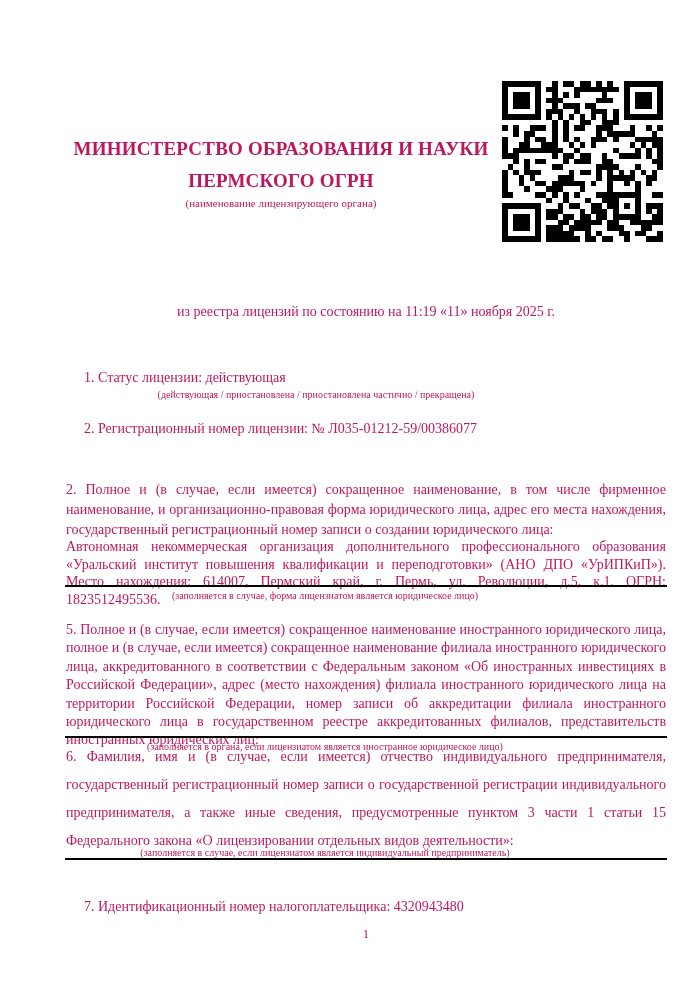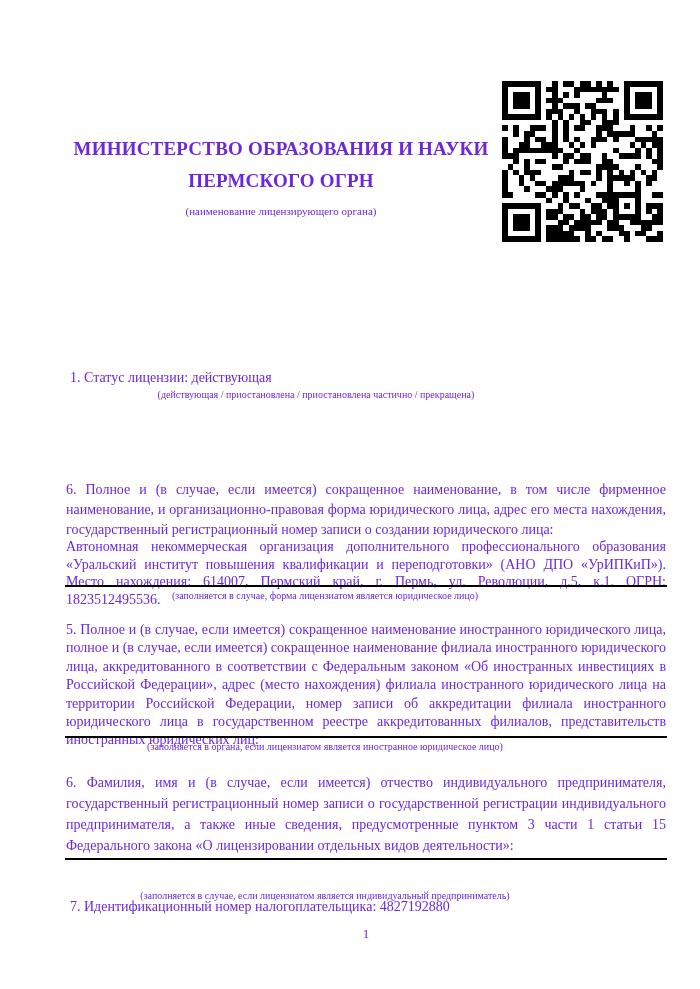--- a/index.html
+++ b/index.html
@@ -5,57 +5,57 @@
   html, body {
     margin: 0;
     padding: 0;
     background: #ffffff;
   }
   .page {
     position: relative;
     width: 700px;
     height: 989px;
     background: #ffffff;
-    color: #6d28d9;
+    color: #be185d;
     font-family: "Liberation Serif", "DejaVu Serif", serif;
     overflow: hidden;
   }
   .abs { position: absolute; }
 
   .header-block {
     left: 66px; top: 133px; width: 430px;
     text-align: center;
   }
   .header-line {
     font-size: 19px;
     font-weight: bold;
     line-height: 32px;
     letter-spacing: 0.2px;
   }
   .header-note {
     font-size: 11px;
     line-height: 13px;
-    margin-top: 8px;
+    margin-top: 0;
   }
 
   .qr-box {
     left: 502px; top: 81px;
     width: 161px; height: 161px;
   }
   .qr-box svg { display: block; width: 161px; height: 161px; }
 
   .doc-title {
     left: 66px; top: 302px; width: 600px;
     text-align: center;
     font-size: 14px;
     line-height: 20px;
   }
 
   .field-line {
-    left: 70px; width: 600px;
+    left: 84px; width: 600px;
     font-size: 14px;
     line-height: 18px;
     white-space: nowrap;
   }
   .para {
     left: 66px; width: 600px;
     font-size: 14px;
     text-align: justify;
   }
   .small-note {
@@ -512,37 +512,39 @@
         <rect x="18" y="28" width="1" height="1" fill="#000000"></rect>
         <rect x="19" y="28" width="1" height="1" fill="#000000"></rect>
         <rect x="22" y="28" width="1" height="1" fill="#000000"></rect>
         <rect x="26" y="28" width="1" height="1" fill="#000000"></rect>
         <rect x="27" y="28" width="1" height="1" fill="#000000"></rect>
         <rect x="28" y="28" width="1" height="1" fill="#000000"></rect>
       </svg>
   </div>
 
   <div class="abs doc-title">
+    <div>из реестра лицензий по состоянию на 11:19 «11» ноября 2025 г.</div>
   </div>
 
   <div class="abs field-line" style="top:369px">1. Статус лицензии: действующая</div>
   <div class="abs small-note" style="left:66px; top:389px; width:500px">(действующая / приостановлена / приостановлена частично / прекращена)</div>
 
-
-
-  <div class="abs para" style="top:480px; line-height:20px">6. Полное и (в случае, если имеется) сокращенное наименование, в том числе фирменное наименование, и организационно-правовая форма юридического лица, адрес его места нахождения, государственный регистрационный номер записи о создании юридического лица:</div>
+  <div class="abs field-line" style="top:420px">2. Регистрационный номер лицензии: № Л035-01212-59/00386077</div>
+
+
+  <div class="abs para" style="top:480px; line-height:20px">2. Полное и (в случае, если имеется) сокращенное наименование, в том числе фирменное наименование, и организационно-правовая форма юридического лица, адрес его места нахождения, государственный регистрационный номер записи о создании юридического лица:</div>
   <div class="abs para" style="top:538px; line-height:17.5px">Автономная некоммерческая организация дополнительного профессионального образования «Уральский институт повышения квалификации и переподготовки» (АНО ДПО «УрИПКиП»). Место нахождения: 614007, Пермский край, г. Пермь, ул. Революции, д.5, к.1. ОГРН: 1823512495536.</div>
   <div class="abs fill-line" style="top:585px"></div>
   <div class="abs small-note" style="left:66px; top:590px; width:518px">(заполняется в случае, форма лицензиатом является юридическое лицо)</div>
 
   <div class="abs para" style="top:621px; line-height:18.4px">5. Полное и (в случае, если имеется) сокращенное наименование иностранного юридического лица, полное и (в случае, если имеется) сокращенное наименование филиала иностранного юридического лица, аккредитованного в соответствии с Федеральным законом «Об иностранных инвестициях в Российской Федерации», адрес (место нахождения) филиала иностранного юридического лица на территории Российской Федерации, номер записи об аккредитации филиала иностранного юридического лица в государственном реестре аккредитованных филиалов, представительств иностранных юридических лиц:</div>
   <div class="abs fill-line" style="top:736px"></div>
   <div class="abs small-note" style="left:66px; top:741px; width:518px">(заполняется в органа, если лицензиатом является иностранное юридическое лицо)</div>
 
-  <div class="abs para" style="top:772px; line-height:21px">6. Фамилия, имя и (в случае, если имеется) отчество индивидуального предпринимателя, государственный регистрационный номер записи о государственной регистрации индивидуального предпринимателя, а также иные сведения, предусмотренные пунктом 3 части 1 статьи 15 Федерального закона «О лицензировании отдельных видов деятельности»:</div>
+  <div class="abs para" style="top:743px; line-height:28px">6. Фамилия, имя и (в случае, если имеется) отчество индивидуального предпринимателя, государственный регистрационный номер записи о государственной регистрации индивидуального предпринимателя, а также иные сведения, предусмотренные пунктом 3 части 1 статьи 15 Федерального закона «О лицензировании отдельных видов деятельности»:</div>
   <div class="abs fill-line" style="top:858px"></div>
-  <div class="abs small-note" style="left:66px; top:890px; width:518px">(заполняется в случае, если лицензиатом является индивидуальный предприниматель)</div>
-
-  <div class="abs field-line" style="top:898px">7. Идентификационный номер налогоплательщика: 4827192880</div>
+  <div class="abs small-note" style="left:66px; top:847px; width:518px">(заполняется в случае, если лицензиатом является индивидуальный предприниматель)</div>
+
+  <div class="abs field-line" style="top:898px">7. Идентификационный номер налогоплательщика: 4320943480</div>
 
   <div class="abs page-number">1</div>
 
 </div>
 
 </body></html>

